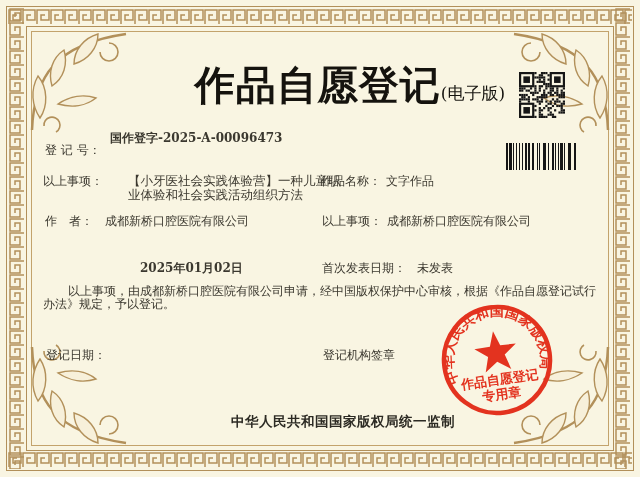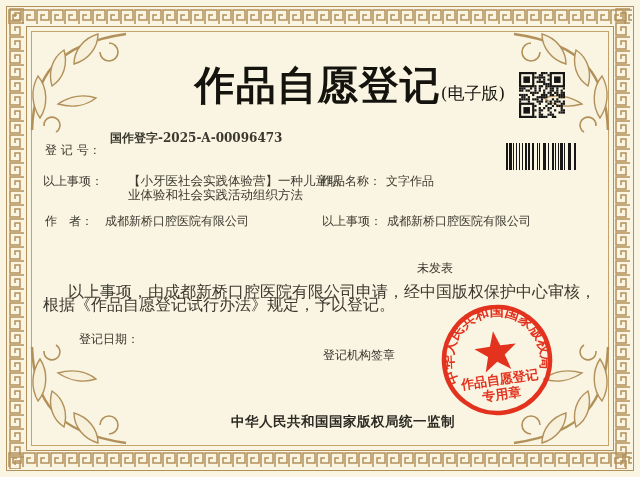--- a/index.html
+++ b/index.html
@@ -6,21 +6,21 @@
   .cert{position:relative;width:640px;height:477px;background:#f9f5e2;overflow:hidden;
         font-family:"DejaVu Serif","Liberation Serif",serif;color:#3b382f;}
   .frame{position:absolute;left:0;top:0;}
   .abs{position:absolute;white-space:nowrap;font-size:12px;line-height:14px;}
   .title{position:absolute;left:60px;top:58px;width:580px;text-align:center;color:#15130e;}
   .title .main{font-size:40px;font-weight:bold;letter-spacing:1px;}
   .title .sub{font-size:17px;font-weight:normal;}
   .val-b{font-weight:bold;}
   .wrapblock{position:absolute;white-space:normal;font-size:12.5px;line-height:13.5px;width:218px;}
   .statement{position:absolute;left:43px;top:285px;width:558px;white-space:normal;
-             font-size:16px;line-height:13px;text-indent:25px;}
+             font-size:12px;line-height:13px;text-indent:25px;}
   .footer{position:absolute;left:43px;top:413px;width:600px;text-align:center;
           font-size:13.5px;font-weight:bold;letter-spacing:0.5px;color:#2c2a23;}
   .qr{position:absolute;left:519px;top:72px;width:46px;height:46px;}
   .bc{position:absolute;left:506px;top:143px;width:72px;height:27px;}
   .seal{position:absolute;left:440px;top:303px;width:114px;height:114px;}
 </style>
 </head>
 <body>
 
 <div class="cert">
@@ -258,26 +258,28 @@
 
   <span class="abs" style="left:321px;top:174px;">作品名称：</span>
   <span class="abs" style="left:386px;top:174px;">文字作品</span>
 
   <span class="abs" style="left:45px;top:214px;">作　者：</span>
   <span class="abs" style="left:105px;top:214px;">成都新桥口腔医院有限公司</span>
 
   <span class="abs" style="left:322px;top:214px;">以上事项：</span>
   <span class="abs" style="left:387px;top:214px;">成都新桥口腔医院有限公司</span>
 
-
+  <span class="abs val-b" style="left:140px;top:261px;">2025年01月02日</span>
+
+  <span class="abs" style="left:322px;top:261px;">首次发表日期：</span>
   <span class="abs" style="left:417px;top:261px;">未发表</span>
 
   <div class="statement">以上事项，由成都新桥口腔医院有限公司申请，经中国版权保护中心审核，根据《作品自愿登记试行办法》规定，予以登记。</div>
 
-  <span class="abs" style="left:46px;top:332px;padding-left:33px;">登记日期：</span>
+  <span class="abs" style="left:46px;top:348px;">登记日期：</span>
   <span class="abs" style="left:323px;top:348px;">登记机构签章</span>
 
   <svg class="seal" viewBox="0 0 114 114">
     <g transform="rotate(-8 57 57)" fill="#e3331f">
       <circle cx="57" cy="57" r="53" fill="none" stroke="#e3331f" stroke-width="4.5"></circle>
       <path id="sealArc" d="M17.1,75.6 A44,44 0 1 1 96.9,75.6" fill="none"></path>
       <text font-size="13" font-weight="bold" fill="#e3331f" font-family="DejaVu Serif,serif">
         <textPath href="#sealArc" startOffset="2" textLength="170" lengthAdjust="spacingAndGlyphs">中华人民共和国国家版权局</textPath>
       </text>
       <polygon points="57,28 62.2,42.9 77.9,43.2 65.4,52.7 69.9,67.8 57,58.8 44.1,67.8 48.6,52.7 36.1,43.2 51.8,42.9"></polygon>

